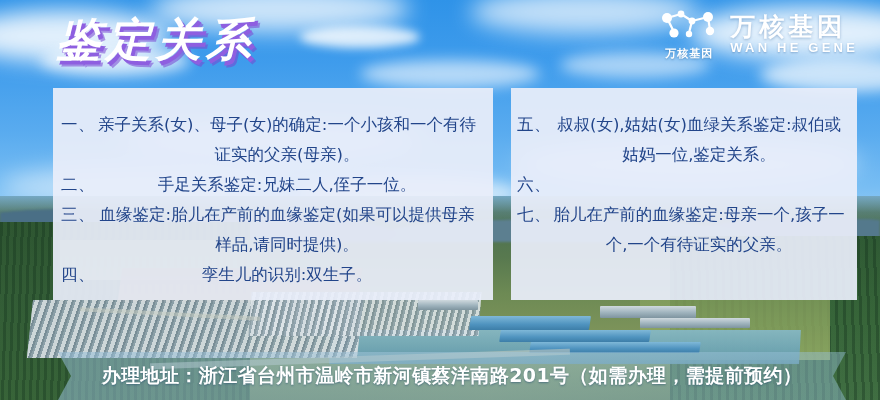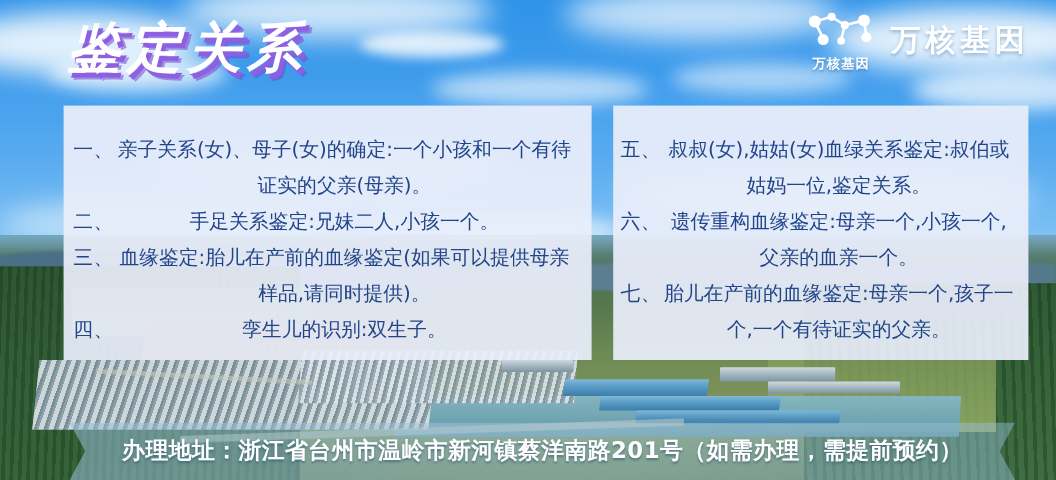--- a/index.html
+++ b/index.html
@@ -206,53 +206,53 @@
           <circle cx="50" cy="9" r="5"></circle>
           <circle cx="16" cy="25" r="4.6"></circle>
           <circle cx="31" cy="26" r="3.2"></circle>
           <circle cx="52" cy="23" r="4.2"></circle>
         </g>
       </svg>
       <div class="cn">万核基因</div>
     </div>
     <div class="logo-text">
       <div class="cn">万核基因</div>
+      <div class="en">WAN HE GENE</div>
     </div>
   </div>
 
   <div class="panel left">
     <ul class="items">
       <li class="item">
         <span class="num">一、</span>
         <span class="txt">亲子关系(女)、母子(女)的确定:一个小孩和一个有待证实的父亲(母亲)。</span>
       </li>
       <li class="item">
         <span class="num">二、</span>
-        <span class="txt">手足关系鉴定:兄妹二人,小孩一个。</span>
+        <span class="txt">手足关系鉴定:兄妹二人,侄子一位。</span>
       </li>
       <li class="item">
         <span class="num">三、</span>
         <span class="txt">血缘鉴定:胎儿在产前的血缘鉴定(如果可以提供母亲样品,请同时提供)。</span>
       </li>
       <li class="item">
         <span class="num">四、</span>
         <span class="txt">孪生儿的识别:双生子。</span>
       </li>
     </ul>
   </div>
 
   <div class="panel right">
     <ul class="items">
       <li class="item">
         <span class="num">五、</span>
         <span class="txt">叔叔(女),姑姑(女)血绿关系鉴定:叔伯或姑妈一位,鉴定关系。</span>
       </li>
       <li class="item">
         <span class="num">六、</span>
-        <span class="txt">遗传重构血缘鉴定:母亲一个,小孩一个,父亲的血亲一个。</span>
       </li>
       <li class="item">
         <span class="num">七、</span>
         <span class="txt">胎儿在产前的血缘鉴定:母亲一个,孩子一个,一个有待证实的父亲。</span>
       </li>
     </ul>
   </div>
 
   <div class="addr">
     <span>办理地址：浙江省台州市温岭市新河镇蔡洋南路201号（如需办理，需提前预约）</span>

